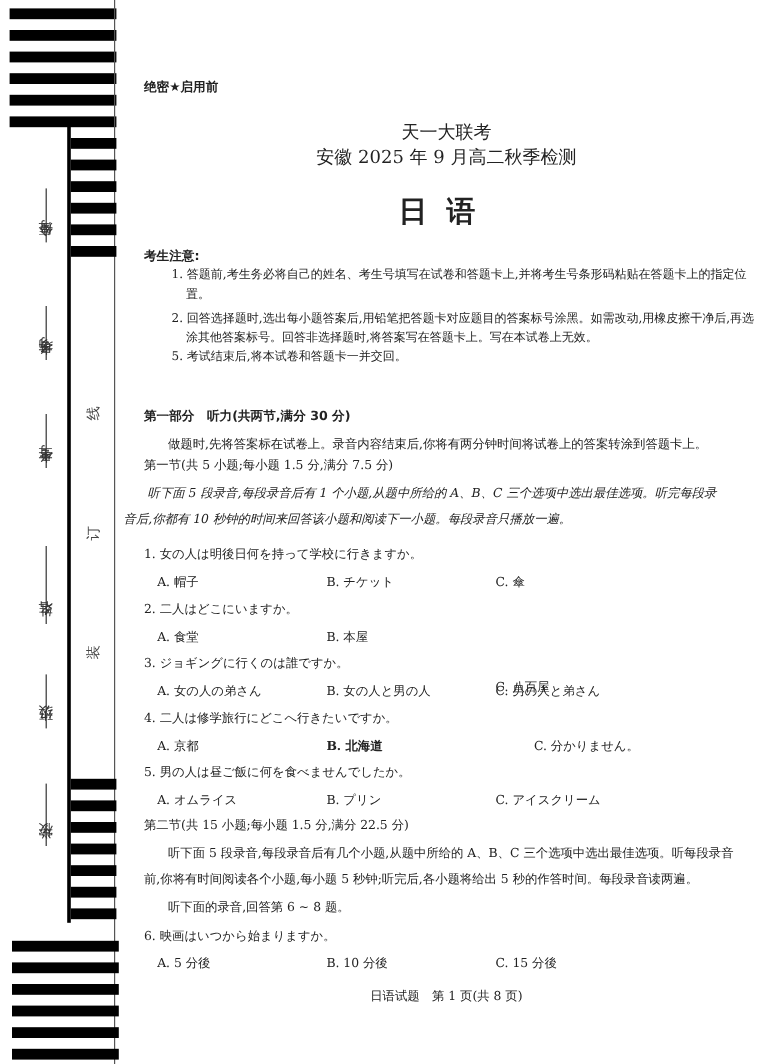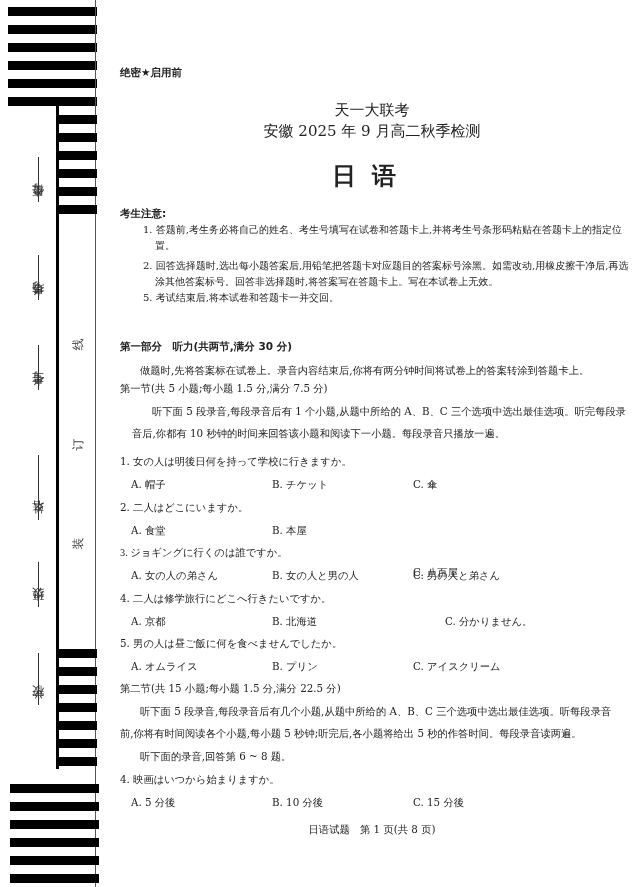--- a/index.html
+++ b/index.html
@@ -100,49 +100,49 @@
 <div class="center t3">日语</div>
 
 <div class="abs bold-sans" style="left:120px;top:207px;">考生注意:</div>
 <div class="notice-item" style="top:222px;padding-left:12px;text-indent:-12px;">1. 答题前,考生务必将自己的姓名、考生号填写在试卷和答题卡上,并将考生号条形码粘贴在答题卡上的指定位置。</div>
 <div class="notice-item" style="top:258px;padding-left:12px;text-indent:-12px;">2. 回答选择题时,选出每小题答案后,用铅笔把答题卡对应题目的答案标号涂黑。如需改动,用橡皮擦干净后,再选涂其他答案标号。回答非选择题时,将答案写在答题卡上。写在本试卷上无效。</div>
 <div class="notice-item" style="top:290px;padding-left:12px;text-indent:-12px;">5. 考试结束后,将本试卷和答题卡一并交回。</div>
 
 <div class="abs bold-sans" style="left:120px;top:340px;">第一部分　听力(共两节,满分 30 分)</div>
 <div class="abs body-text indent" style="left:120px;top:359px;width:500px;">做题时,先将答案标在试卷上。录音内容结束后,你将有两分钟时间将试卷上的答案转涂到答题卡上。</div>
 <div class="abs body-text" style="left:120px;top:377px;">第一节(共 5 小题;每小题 1.5 分,满分 7.5 分)</div>
-<div class="abs body-text indent" style="left:132px;top:400px;width:500px;">听下面 5 段录音,每段录音后有 1 个小题,从题中所给的 A、B、C 三个选项中选出最佳选项。听完每段录音后,你都有 10 秒钟的时间来回答该小题和阅读下一小题。每段录音只播放一遍。</div>
+<div class="abs body-text indent" style="left:103px;top:400px;width:500px;font-style:italic;">听下面 5 段录音,每段录音后有 1 个小题,从题中所给的 A、B、C 三个选项中选出最佳选项。听完每段录音后,你都有 10 秒钟的时间来回答该小题和阅读下一小题。每段录音只播放一遍。</div>
 
 <div class="q" style="top:455px;text-align:right;">1. 女の人は明後日何を持って学校に行きますか。</div>
 <div class="opt" style="left:131px;top:478px;">A. 帽子</div>
 <div class="opt" style="left:272px;top:478px;">B. チケット</div>
 <div class="opt" style="left:413px;top:478px;">C. 傘</div>
 
 <div class="q" style="top:501px;">2. 二人はどこにいますか。</div>
 <div class="opt" style="left:131px;top:524px;">A. 食堂</div>
 <div class="opt" style="left:272px;top:524px;">B. 本屋</div>
 <div class="opt" style="left:413px;top:524px;margin-top:42px;">C. 八百屋</div>
 
-<div class="q" style="top:546px;font-family:Liberation Serif, serif;">3. ジョギングに行くのは誰ですか。</div>
+<div class="q" style="top:546px;">3. ジョギングに行くのは誰ですか。</div>
 <div class="opt" style="left:131px;top:569px;">A. 女の人の弟さん</div>
 <div class="opt" style="left:272px;top:569px;">B. 女の人と男の人</div>
 <div class="opt" style="left:413px;top:569px;">C. 男の人と弟さん</div>
 
 <div class="q" style="top:592px;">4. 二人は修学旅行にどこへ行きたいですか。</div>
 <div class="opt" style="left:131px;top:615px;">A. 京都</div>
-<div class="opt" style="left:272px;top:615px;">B. 北海道</div>
+<div class="opt" style="left:272px;top:615px;font-weight:bold;">B. 北海道</div>
 <div class="opt" style="left:413px;top:615px;margin-left:32px;">C. 分かりません。</div>
 
 <div class="q" style="top:637px;">5. 男の人は昼ご飯に何を食べませんでしたか。</div>
 <div class="opt" style="left:131px;top:660px;">A. オムライス</div>
 <div class="opt" style="left:272px;top:660px;">B. プリン</div>
 <div class="opt" style="left:413px;top:660px;text-align:right;">C. アイスクリーム</div>
 
 <div class="abs body-text" style="left:120px;top:677px;">第二节(共 15 小题;每小题 1.5 分,满分 22.5 分)</div>
 <div class="abs body-text indent" style="left:120px;top:700px;width:500px;">听下面 5 段录音,每段录音后有几个小题,从题中所给的 A、B、C 三个选项中选出最佳选项。听每段录音前,你将有时间阅读各个小题,每小题 5 秒钟;听完后,各小题将给出 5 秒的作答时间。每段录音读两遍。</div>
 <div class="abs body-text indent" style="left:120px;top:745px;">听下面的录音,回答第 6 ~ 8 题。</div>
 
-<div class="q" style="top:773px;">4. 映画はいつから始まりますか。</div>
+<div class="q" style="top:773px;">6. 映画はいつから始まりますか。</div>
 <div class="opt" style="left:131px;top:796px;">A. 5 分後</div>
 <div class="opt" style="left:272px;top:796px;">B. 10 分後</div>
 <div class="opt" style="left:413px;top:796px;">C. 15 分後</div>
 
 <div class="center footer">日语试题　第 1 页(共 8 页)</div>
 
 </body></html>

